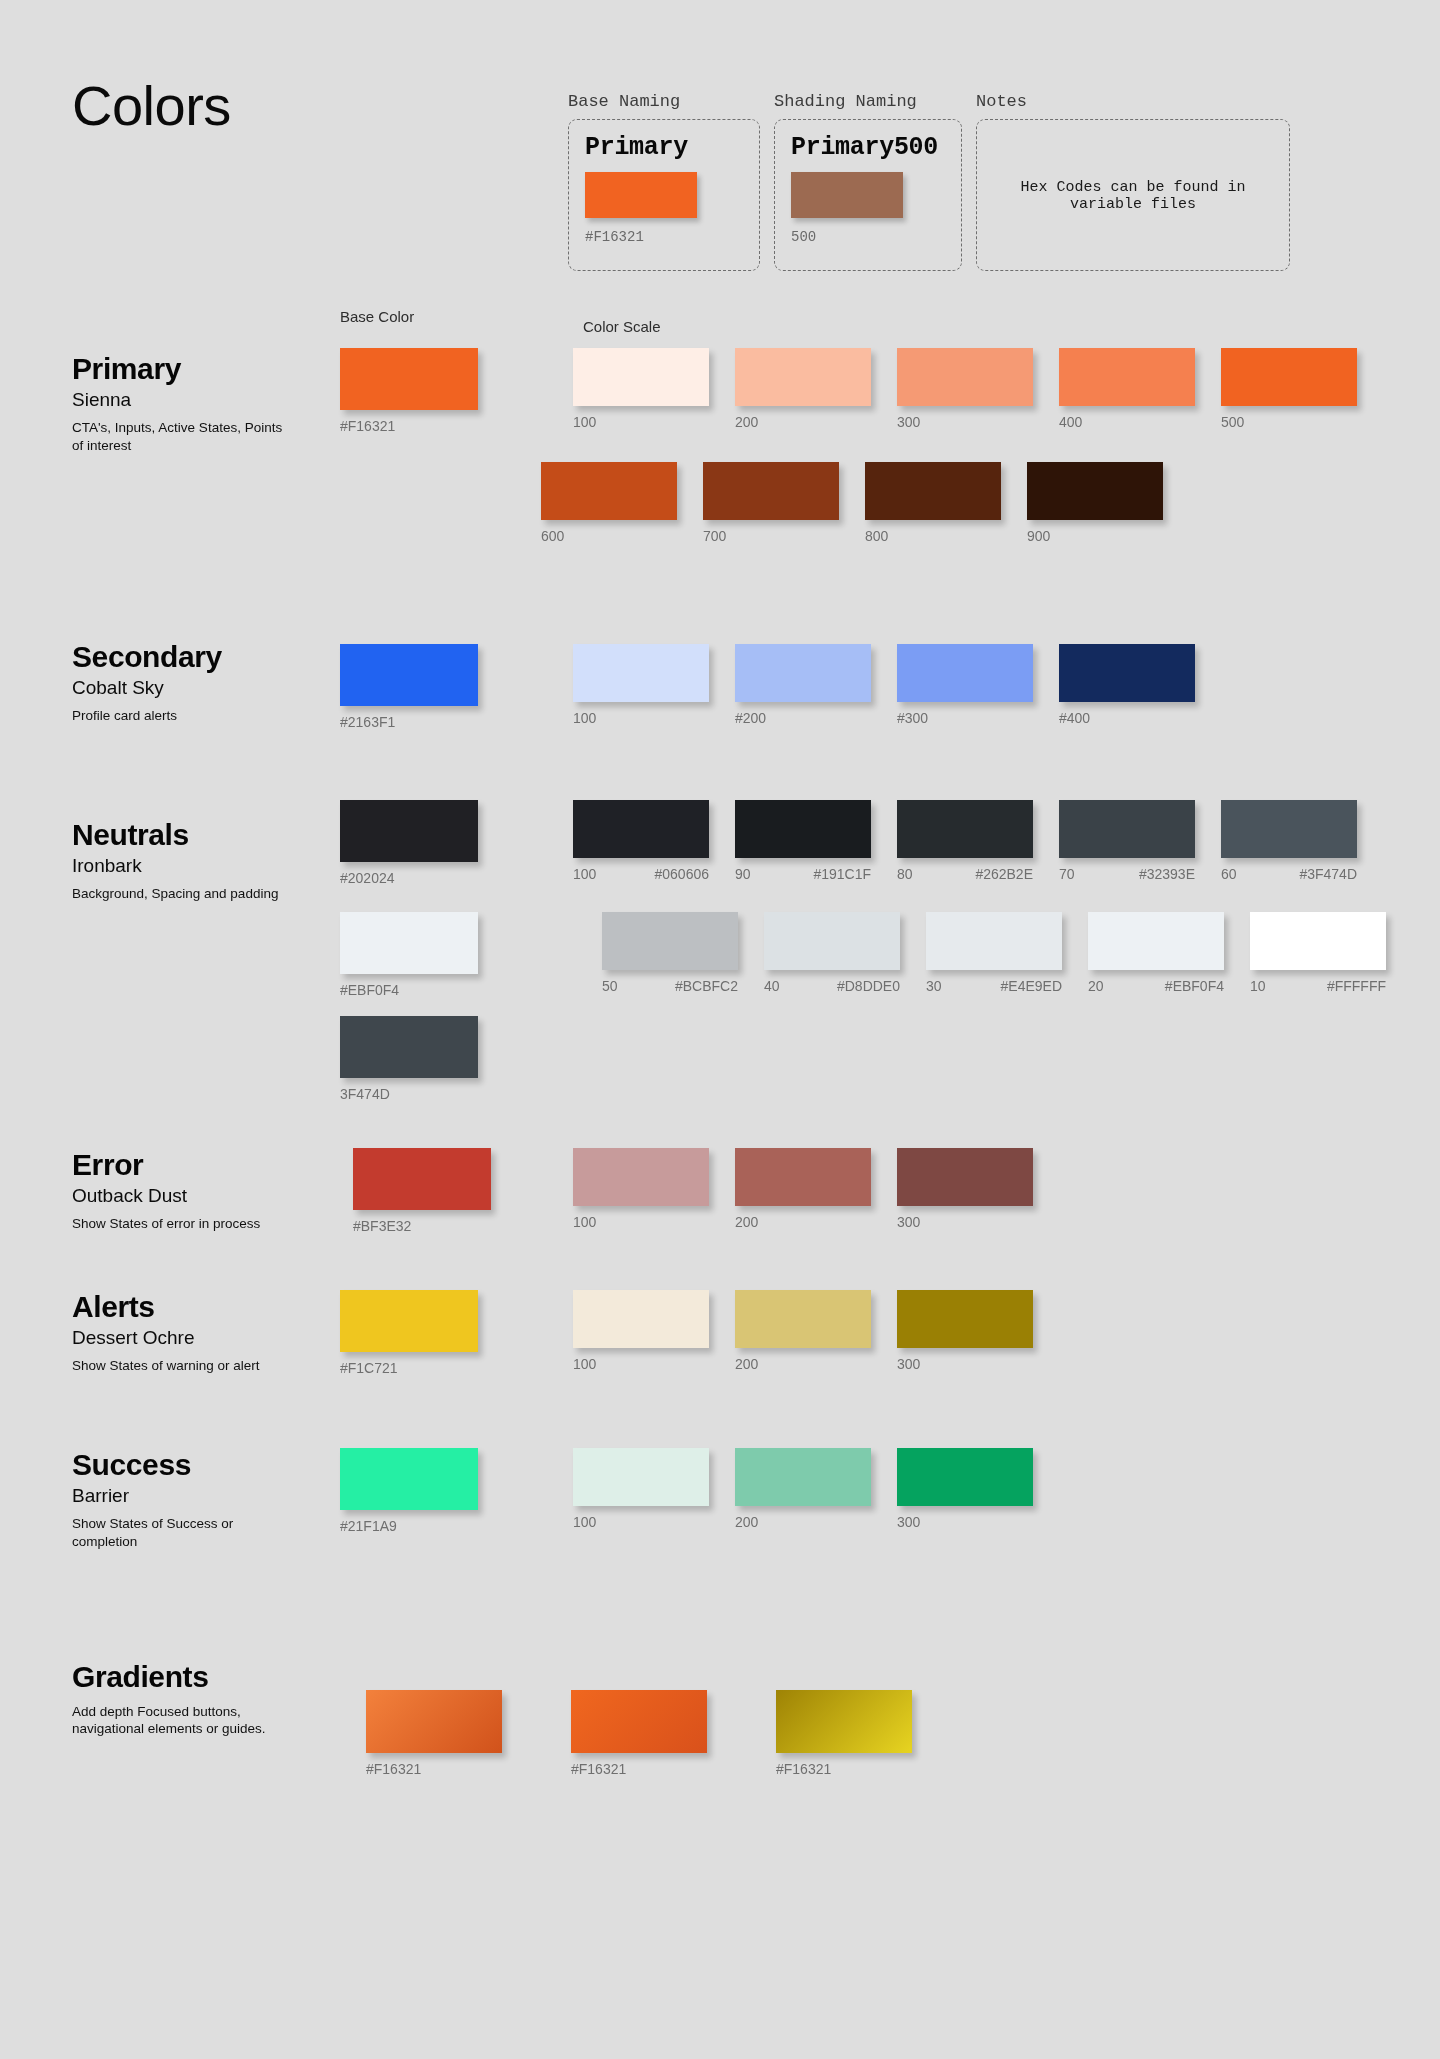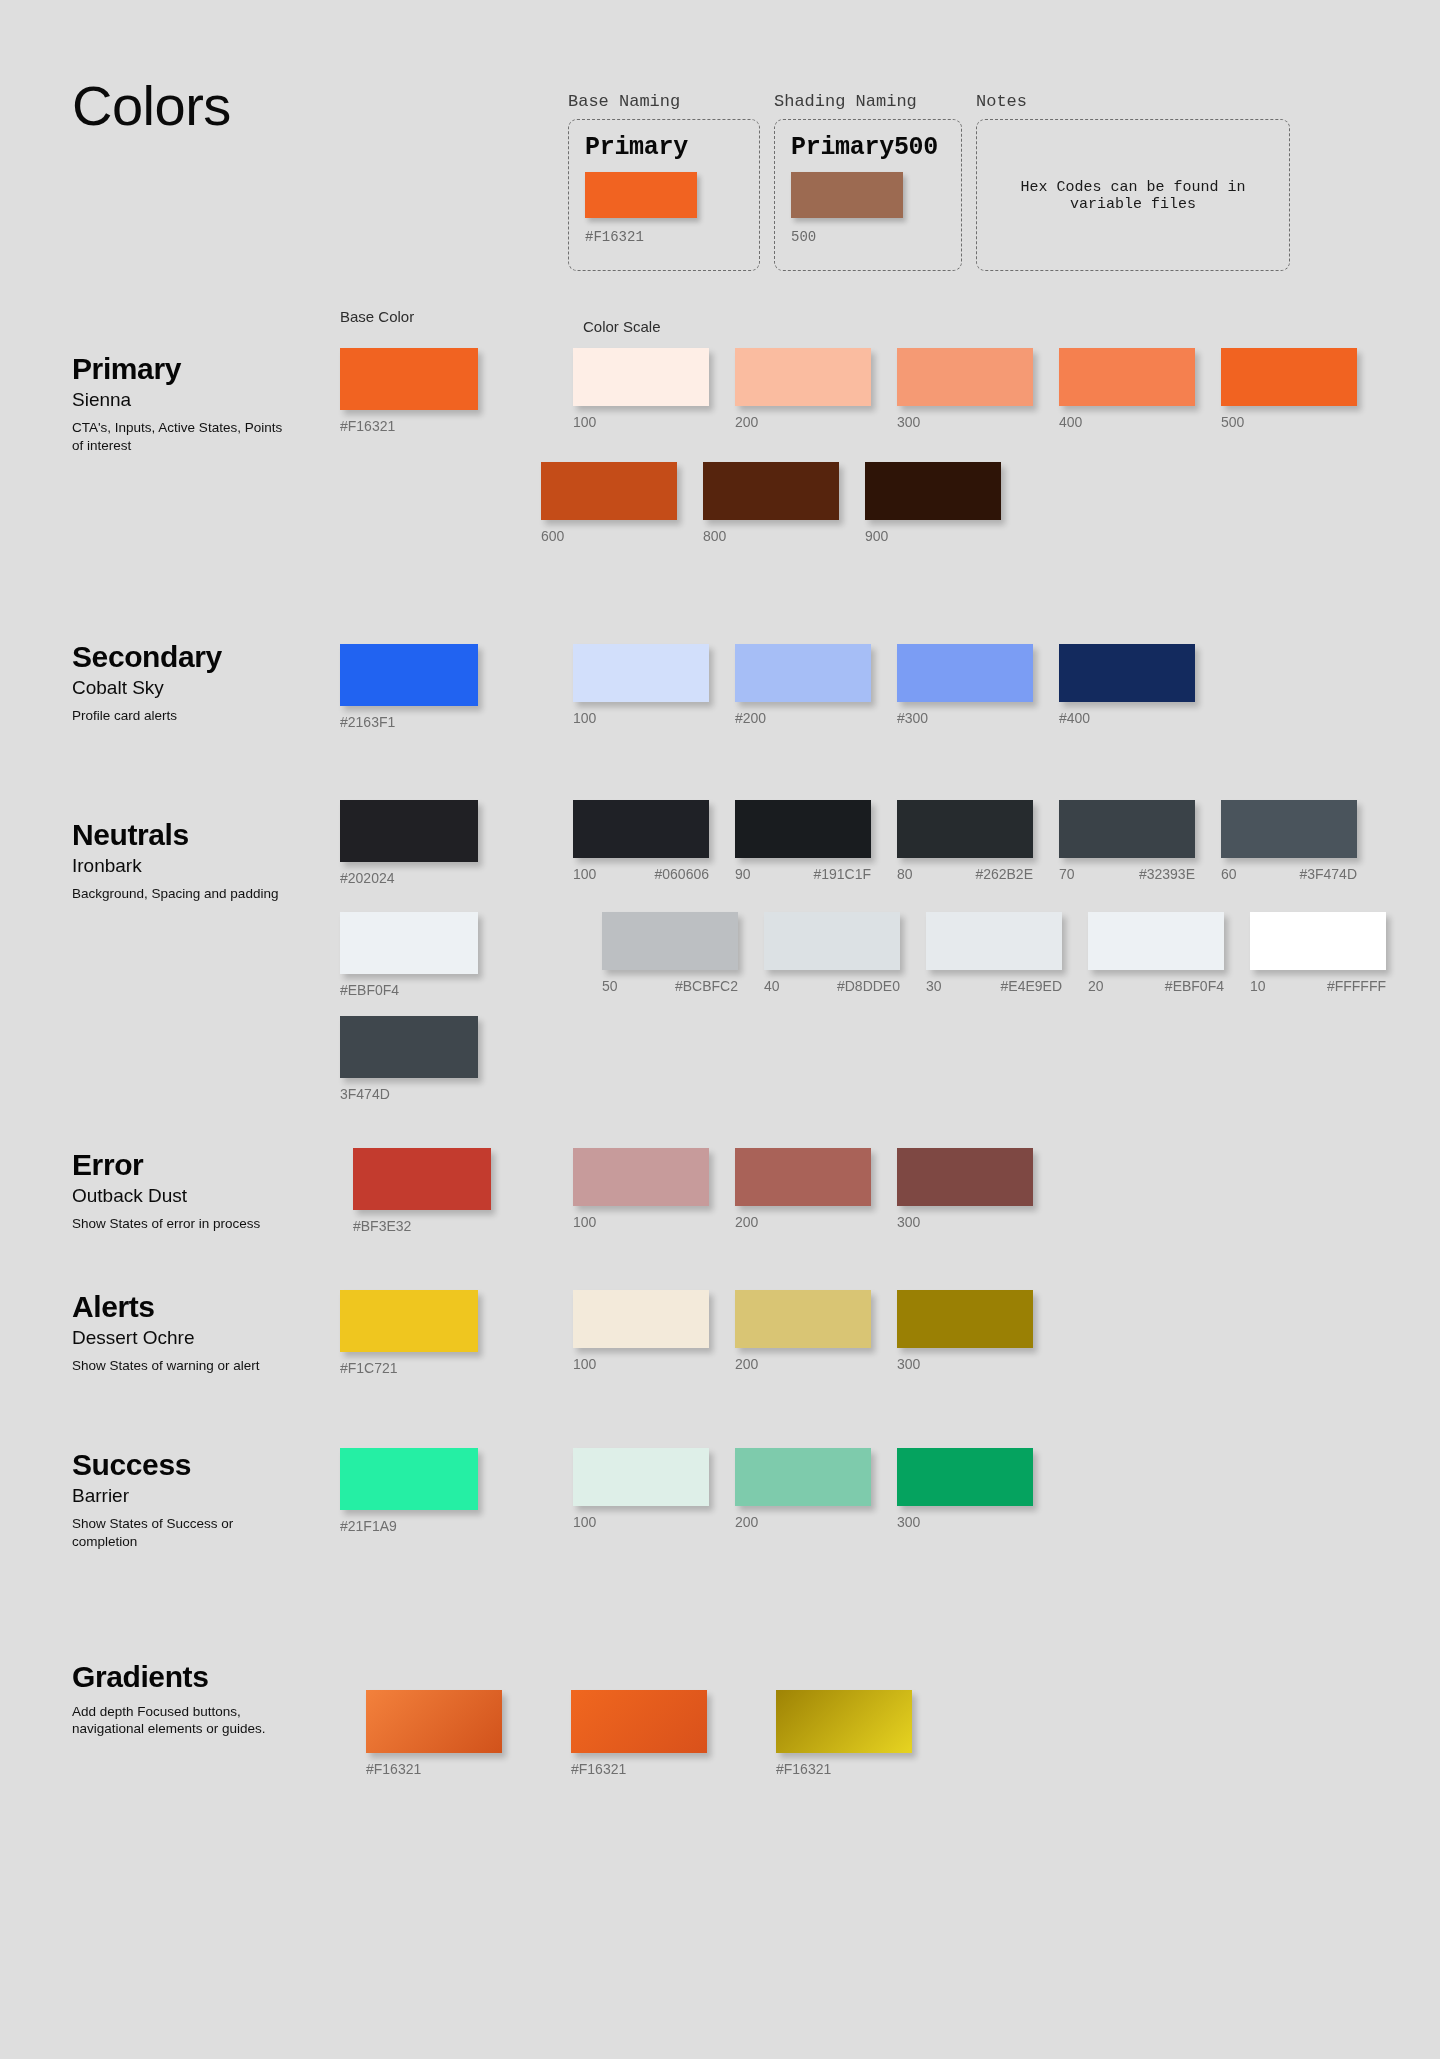--- a/index.html
+++ b/index.html
@@ -204,20 +204,26 @@
         </div>
       </div>
       <div class="scale-row" style="left: 541px; top: 462px;">
         <div class="scale-cell">
           <div class="swatch sw-scale" style="background: rgb(196, 76, 24);"></div>
           <div class="swatch-label single">
             <span class="k">600</span>
           </div>
         </div>
         <div class="scale-cell">
+          <div class="swatch sw-scale" style="background: rgb(138, 55, 21);"></div>
+          <div class="swatch-label single">
+            <span class="k">700</span>
+          </div>
+        </div>
+        <div class="scale-cell">
           <div class="swatch sw-scale" style="background: rgb(86, 36, 13);"></div>
           <div class="swatch-label single">
             <span class="k">800</span>
           </div>
         </div>
         <div class="scale-cell">
           <div class="swatch sw-scale" style="background: rgb(46, 20, 7);"></div>
           <div class="swatch-label single">
             <span class="k">900</span>
           </div>

